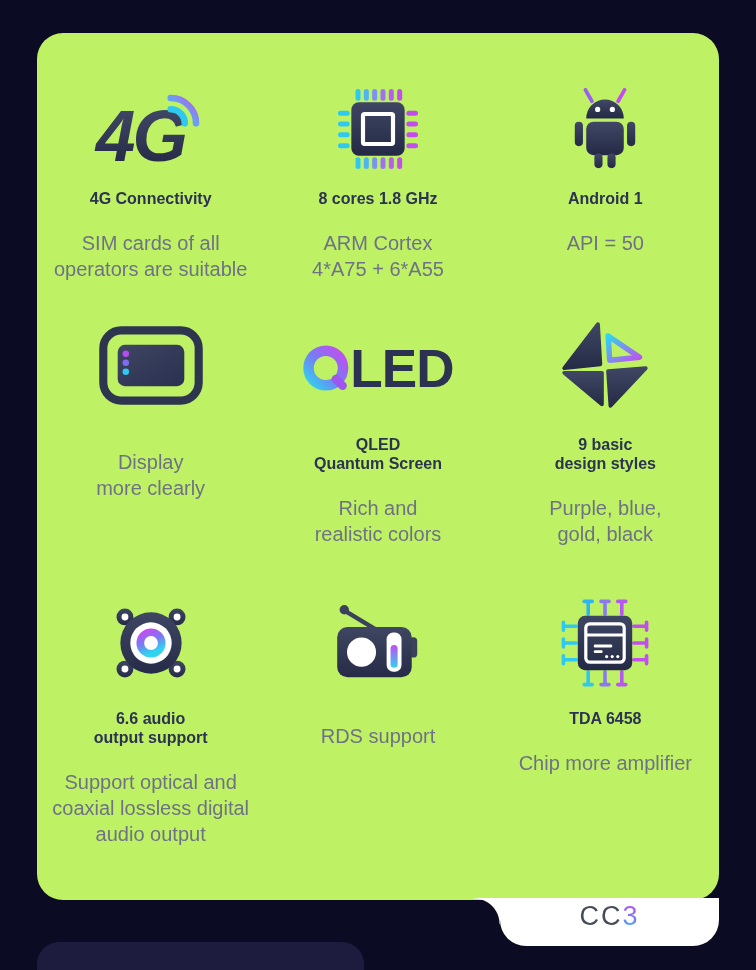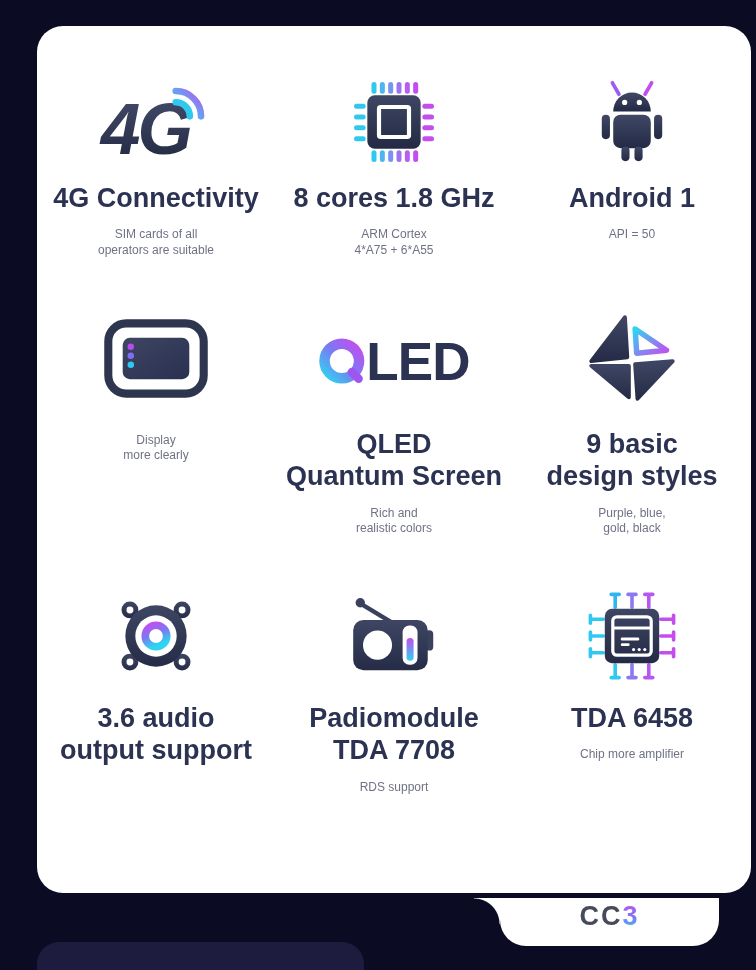--- a/index.html
+++ b/index.html
@@ -5,22 +5,22 @@
   html,body{margin:0;padding:0;}
   body{
     width:756px;height:970px;overflow:hidden;
     background:#0c0b24;
     font-family:"Liberation Sans", sans-serif;
     position:relative;
   }
   .stage{position:absolute;inset:0;width:756px;height:970px;overflow:hidden;}
 
   .card{
-    position:absolute;left:37px;top:26px;width:682px;height:867px;
-    background:#ffffff;border-radius:26px;padding-left:32px;
+    position:absolute;left:37px;top:33px;width:682px;height:867px;
+    background:#bef264;border-radius:26px;
   }
   .grid{
     position:absolute;inset:0;
     display:grid;
     grid-template-columns:1fr 1fr 1fr;
     grid-template-rows:240px 276px 310px;
     padding-top:44px;
     box-sizing:border-box;
   }
   .cell{
@@ -28,41 +28,41 @@
     text-align:center;
   }
   .icon-box{
     height:104px;width:100%;
     display:flex;align-items:center;justify-content:center;
   }
   .row2 .icon-box{height:96px;margin-bottom:14px;}
   .row3 .icon-box{height:100px;margin-bottom:8px;}
   .feat-title{
     margin:8px 0 0 0;
-    font-size:27px;font-weight:700;color:#2b3252;
+    font-size:16px;font-weight:700;color:#2b3252;
     line-height:1.2;white-space:pre-line;letter-spacing:0;
   }
   .feat-sub{
-    margin:13px 0 0 0;
-    font-size:12px;font-weight:400;color:#6f7286;
+    margin:23px 0 0 0;
+    font-size:20px;font-weight:400;color:#6f7286;
     line-height:1.28;white-space:pre-line;
   }
 
   
   .card-tab{
     position:absolute;left:500px;top:898px;width:219px;height:48px;
     background:#ffffff;border-radius:0 0 26px 26px;
     display:flex;align-items:center;justify-content:center;
   }
   .tab-fillet{
     position:absolute;left:474px;top:898px;width:26px;height:26px;
     background:radial-gradient(circle at 0% 100%, rgba(255,255,255,0) 25px, #ffffff 26px);
   }
   .brand-logo{
-    font-size:27px;font-weight:700;letter-spacing:2px;
+    font-size:27px;font-weight:400;letter-spacing:2px;
     display:flex;align-items:baseline;transform:translateY(-6px);
   }
   .brand-cc{color:#454b5a;}
   .brand-3{
     background:linear-gradient(180deg,#c44df0 0%,#7a7af2 55%,#2fd4f0 100%);
     -webkit-background-clip:text;background-clip:text;color:transparent;
   }
 
   
   .next-card{
@@ -253,22 +253,25 @@
             <circle cx="94" cy="94" r="11" fill="url(#spslate)"></circle>
             <circle cx="26" cy="26" r="4.5" fill="#ffffff"></circle>
             <circle cx="94" cy="26" r="4.5" fill="#ffffff"></circle>
             <circle cx="26" cy="94" r="4.5" fill="#ffffff"></circle>
             <circle cx="94" cy="94" r="4.5" fill="#ffffff"></circle>
             <circle cx="60" cy="60" r="40" fill="url(#spslate)"></circle>
             <circle cx="60" cy="60" r="27" fill="#ffffff"></circle>
             <circle cx="60" cy="60" r="14" fill="none" stroke="url(#spgrad)" stroke-width="10"></circle>
           </svg>
         </div>
-        <h3 class="feat-title">3.6 audio
+        <h3 class="feat-title">6.6 audio
 output support</h3>
+        <p class="feat-sub">Support optical and
+coaxial lossless digital
+audio output</p>
       </div>
 
       <div class="cell row3">
         <div class="icon-box">
           <svg width="102" height="85" viewBox="0 0 130 108">
             <defs>
               <linearGradient id="raslate" x1="0" y1="0" x2="0" y2="1">
                 <stop offset="0" stop-color="#3e4663"></stop>
                   <stop offset="1" stop-color="#262c47"></stop>
               </linearGradient>
@@ -279,22 +282,20 @@
             </defs>
             <circle cx="22" cy="11" r="6" fill="#3a415d"></circle>
             <path d="M24 13 L62 36" stroke="#3a415d" stroke-width="5.5" stroke-linecap="round"></path>
             <rect x="105" y="46" width="10" height="26" rx="5" fill="#3a415d"></rect>
             <rect x="13" y="33" width="95" height="64" rx="13" fill="url(#raslate)"></rect>
             <circle cx="44" cy="65" r="18.5" fill="#ffffff"></circle>
             <rect x="76" y="40" width="19" height="50" rx="8.5" fill="#ffffff"></rect>
             <rect x="81" y="56" width="9" height="29" rx="4.5" fill="url(#rabar)"></rect>
           </svg>
         </div>
-        <h3 class="feat-title">Padiomodule
-TDA 7708</h3>
         <p class="feat-sub">RDS support</p>
       </div>
 
       <div class="cell row3">
         <div class="icon-box">
           <svg width="96" height="96" viewBox="0 0 120 120">
             <defs>
               <linearGradient id="tdslate" x1="0" y1="0" x2="0" y2="1">
                 <stop offset="0" stop-color="#3e4663"></stop>
                   <stop offset="1" stop-color="#242a45"></stop>

